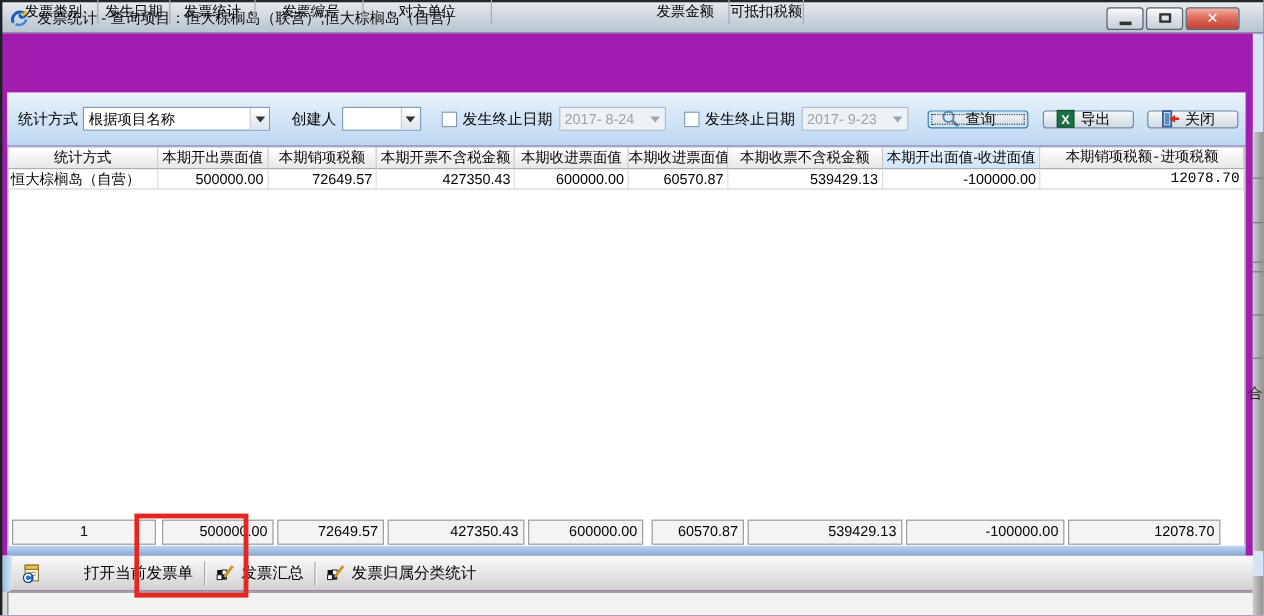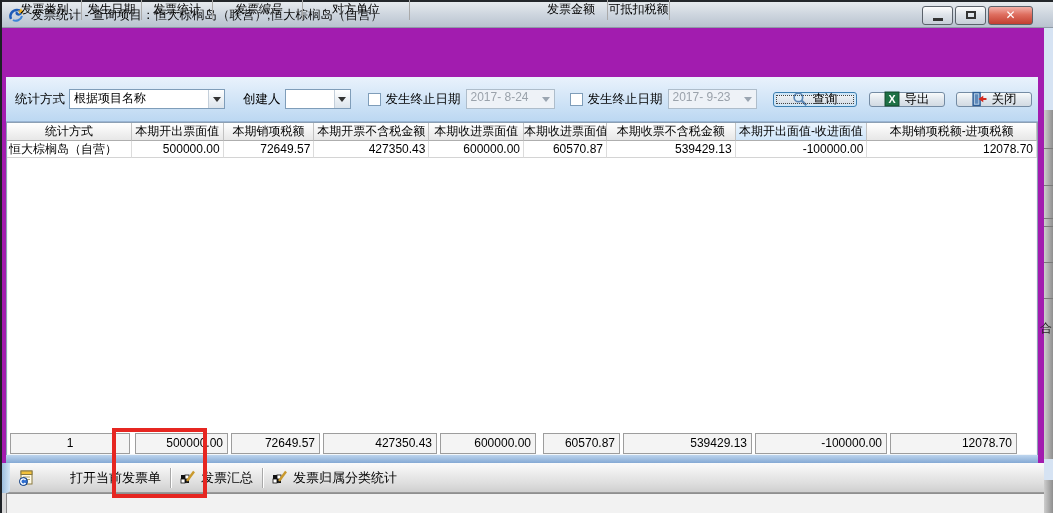--- a/index.html
+++ b/index.html
@@ -25,45 +25,45 @@
   .title-band { position:absolute; left:6px; top:31px; width:1032px; height:45px;
     background:linear-gradient(#f6fbff,#dcecfb); border-bottom:1px solid #93aecf;
     display:flex; align-items:center; justify-content:center; }
   .page-title { font-size:20px; font-weight:bold; text-decoration:underline; letter-spacing:2px; }
 
   
   .filter-bar { position:absolute; left:6px; top:77px; width:1032px; height:45px;
     background:linear-gradient(#e9f2fc,#bcd8f2); border-bottom:1px solid #9ab5d4;
     display:flex; align-items:center; padding-left:9px; }
   .flabel { font-size:12.5px; white-space:nowrap; }
-  .combo { height:20px; background:#fff; border:1px solid #7f9db9; display:flex; align-items:flex-start;
+  .combo { height:20px; background:#fff; border:1px solid #7f9db9; display:flex; align-items:center;
     padding-left:4px; font-size:12px; }
   .combo .arrow-zone { margin-left:auto; width:16px; height:100%; display:flex; align-items:center; justify-content:center;
     background:linear-gradient(#fff,#dce4ec); border-left:1px solid #c4cfda; }
   .tri-down { width:0; height:0; border-left:4px solid transparent; border-right:4px solid transparent; border-top:5px solid #333; }
   .combo.disabled { background:#eef2f7; color:#9aa2ab; border-color:#aebdcb; }
   .combo.disabled .arrow-zone { background:transparent; border-left:none; }
   .combo.disabled .tri-down { border-top-color:#9aa5b1; }
   .checkbox { width:13px; height:13px; background:#fff; border:1px solid #7f9db9; }
-  .fbtn { height:15px; border:1px solid #748ba3; border-radius:3px; display:flex; align-items:center; justify-content:center;
+  .fbtn { height:15px; border:1px solid #748ba3; border-radius:3px; display:flex; align-items:center; justify-content:flex-start;
     gap:5px; padding:0 10px; font-size:12.5px; background:linear-gradient(#f8fafb,#e2e8ee 48%,#d2dae2); white-space:nowrap; }
   .fbtn.focused { border-color:#3c7fb1; box-shadow:0 0 0 2px #cfe6f7 inset; outline:1px dotted #444; outline-offset:-4px; }
 
   
   .grid-panel { position:absolute; left:6px; top:122px; width:1032px; height:334px;
     background:#fff; border:1px solid #8ca0b4; box-shadow:inset 0 0 0 1px #f2f6fa; }
   .thead,.trow { display:flex; }
   .th { background:linear-gradient(#ffffff,#e7e7e7); border-right:1px solid #c2c2c2; border-bottom:1px solid #aeaeae;
     height:18px; line-height:17px; text-align:center; font-size:12px; overflow:hidden; white-space:nowrap; }
   .th.hl { background:linear-gradient(#eaf4fd,#cfe5f9); }
   .td { height:17px; line-height:16px; text-align:right; padding-right:3px; font-size:12px;
     border-right:1px solid #dcdcdc; border-bottom:1px solid #d4d4d4; overflow:hidden; white-space:nowrap; }
   .td.name { text-align:left; padding-left:2px; }
   .c0{width:128px;} .c1{width:94px;} .c2{width:93px;} .c3{width:118px;} .c4{width:97px;}
-  .c5{width:85px;} .c6{width:132px;} .c7{width:135px;} .c8{width:174px;}
+  .c5{width:85px;} .c6{width:132px;} .c7{width:135px;} .c8{width:174px;font-family:Liberation Mono, monospace;}
 
   
   .total-box { position:absolute; height:21px; background:#f4f4f4; border:1px solid #9d9d9d;
     font-size:12px; line-height:19px; text-align:right; padding-right:4px; overflow:hidden; }
   .total-box.center { text-align:center; padding-right:0; }
 
   .frame-bottom { position:absolute; left:6px; top:455px; width:1032px; height:8px;
     background:linear-gradient(#bdd5ee,#84a9d4); }
 
   

